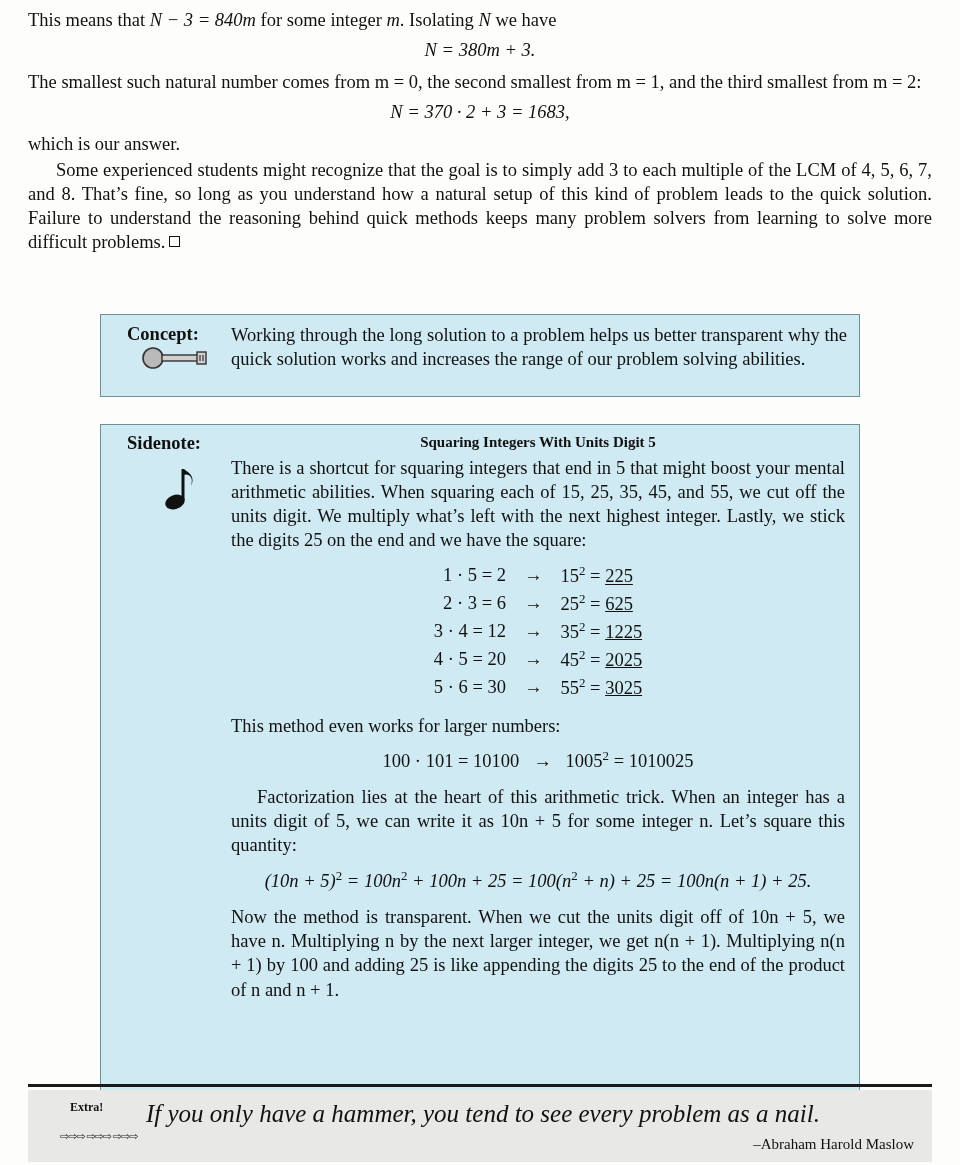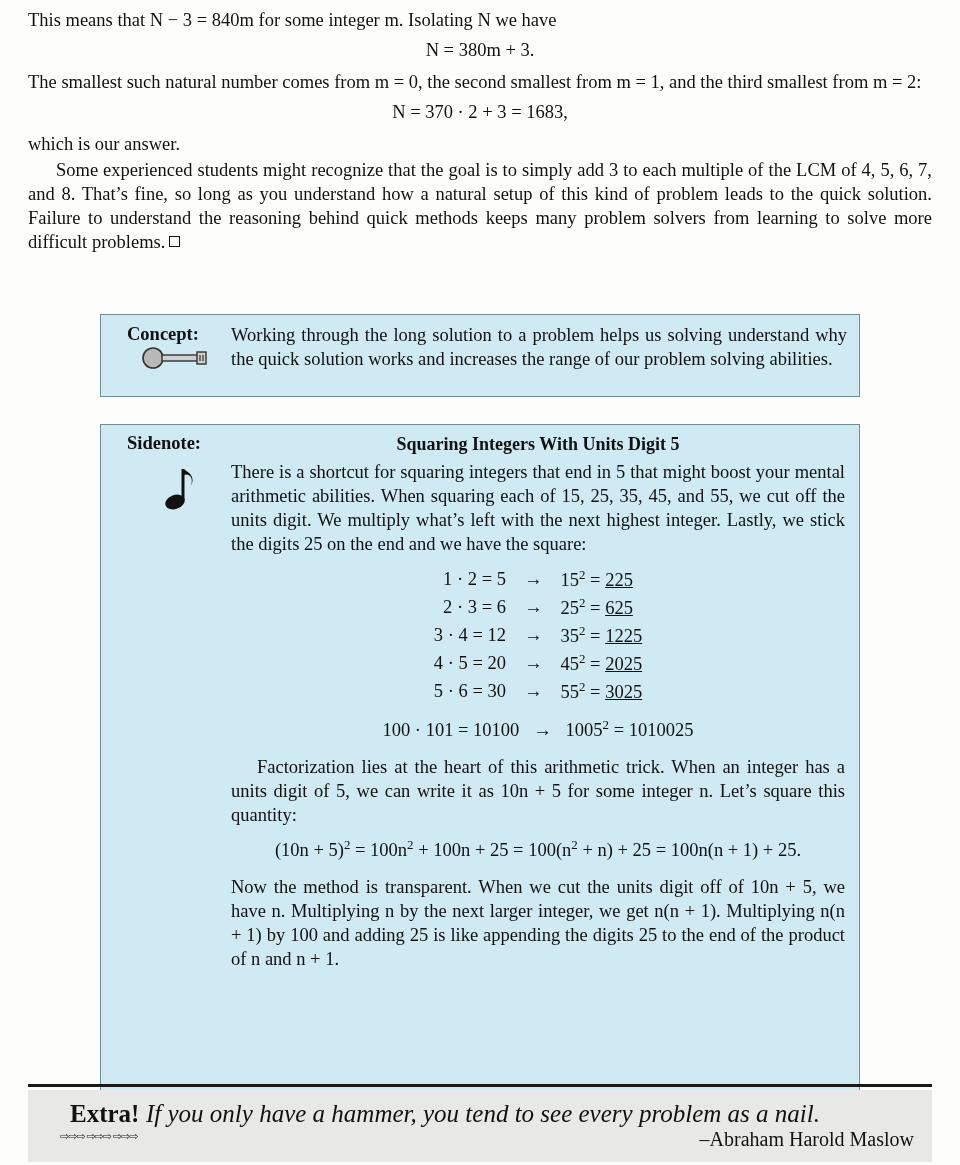--- a/index.html
+++ b/index.html
@@ -35,21 +35,21 @@
     margin: 0 0 2px 0;
   }
   .para.indent {
     text-indent: 28px;
   }
   .display {
     text-align: center;
     margin: 6px 0 8px 0;
     font-size: 18.5px;
   }
-  .it { }
+  .it { font-style: italic; }
   .qed {
     display: inline-block;
     width: 9px;
     height: 9px;
     border: 1px solid #111;
     margin-left: 4px;
     vertical-align: 1px;
   }
   
   .box {
@@ -104,21 +104,21 @@
   }
   .note-icon {
     display: block;
     margin: 8px 0 0 34px;
     font-size: 40px;
     line-height: 1;
   }
   .sidenote-title {
     text-align: center;
     font-weight: bold;
-    font-size: 18px;
+    font-size: 15px;
     margin: 0 0 4px 0;
   }
   .sidenote-p {
     margin: 0 0 10px 0;
     text-align: justify;
     line-height: 1.30;
   }
   .sidenote-p.indent { text-indent: 26px; }
   .sidenote-p.last { margin-bottom: 15px; }
   
@@ -156,34 +156,34 @@
     top: 1090px;
     width: 904px;
     height: 72px;
     background: #e8e8e6;
   }
   .extra-label {
     position: absolute;
     left: 42px;
     top: 10px;
     font-weight: bold;
-    font-size: 25px;
+    font-size: 12px;
   }
   .extra-quote {
     position: absolute;
     left: 118px;
     top: 10px;
     font-style: italic;
     font-size: 25px;
   }
   .extra-attrib {
     position: absolute;
     right: 18px;
-    top: 38px;
-    font-size: 20px;
+    top: 46px;
+    font-size: 15px;
   }
   .extra-arrows {
     position: absolute;
     left: 32px;
     top: 40px;
     font-size: 11px;
     letter-spacing: -1px;
     color: #222;
   }
 </style>
@@ -219,21 +219,21 @@
         <span class="key-icon">
           <svg width="74" height="22" viewBox="0 0 74 22">
             <circle cx="14" cy="11" r="10" fill="#b9b9b9" stroke="#333" stroke-width="1.6"></circle>
             <rect x="23" y="8" width="36" height="6" fill="#cfcfcf" stroke="#333" stroke-width="1.4"></rect>
             <rect x="58" y="5" width="9" height="12" fill="#cfcfcf" stroke="#333" stroke-width="1.4"></rect>
             <line x1="61" y1="8" x2="61" y2="14" stroke="#333" stroke-width="1.2"></line>
             <line x1="64" y1="8" x2="64" y2="14" stroke="#333" stroke-width="1.2"></line>
           </svg>
         </span>
       </div>
-      <div class="box-body">Working through the long solution to a problem helps us solving understand why the quick solution works and increases the range of our problem solving abilities.</div>
+      <div class="box-body">Working through the long solution to a problem helps us better transparent why the quick solution works and increases the range of our problem solving abilities.</div>
     </div>
   </div>
 
   <div class="box" id="sidenote-box">
     <div class="box-inner">
       <div class="box-label-col">
         <span class="box-label">Sidenote:</span>
         <span class="note-icon">
           <svg width="44" height="52" viewBox="0 0 44 52">
             <ellipse cx="14" cy="40" rx="10" ry="7" transform="rotate(-20 14 40)" fill="#111"></ellipse>
@@ -245,21 +245,21 @@
 
       <div class="box-body">
 
         <div class="sidenote-title">Squaring Integers With Units Digit 5</div>
 
         <p class="sidenote-p">There is a shortcut for squaring integers that end in 5 that might boost your mental arithmetic abilities. When squaring each of 15, 25, 35, 45, and 55, we cut off the units digit. We multiply what’s left with the next highest integer. Lastly, we stick the digits 25 on the end and we have the square:</p>
 
         <table class="prod-table">
           <tbody>
             <tr>
-              <td class="lhs">1 · 2 =  5</td>
+              <td class="lhs">1 · 5 =  2</td>
               <td class="arrow">→</td>
               <td class="rhs">
                 <span>15</span><sup>2</sup><span> = </span><span class="ul">225</span>
               </td>
             </tr>
             <tr>
               <td class="lhs">2 · 3 =  6</td>
               <td class="arrow">→</td>
               <td class="rhs">
                 <span>25</span><sup>2</sup><span> = </span><span class="ul">625</span>
@@ -282,20 +282,21 @@
             <tr>
               <td class="lhs">5 · 6 = 30</td>
               <td class="arrow">→</td>
               <td class="rhs">
                 <span>55</span><sup>2</sup><span> = </span><span class="ul">3025</span>
               </td>
             </tr>
           </tbody>
         </table>
 
+        <p class="sidenote-p">This method even works for larger numbers:</p>
 
         <div class="eqline">
           <span>100 · 101 = 10100</span>&nbsp;&nbsp;&nbsp;<span>→</span>&nbsp;&nbsp;&nbsp;<span>1005</span><sup>2</sup><span> = 1010025</span>
         </div>
 
         <p class="sidenote-p indent">Factorization lies at the heart of this arithmetic trick. When an integer has a units digit of 5, we can write it as 10n + 5 for some integer n. Let’s square this quantity:</p>
 
         <div class="eqline">
           <span class="it">(10n + 5)</span><sup>2</sup><span class="it"> = 100n</span><sup>2</sup><span class="it"> + 100n + 25 = 100(n</span><sup>2</sup><span class="it"> + n) + 25 = 100n(n + 1) + 25.</span>
         </div>

